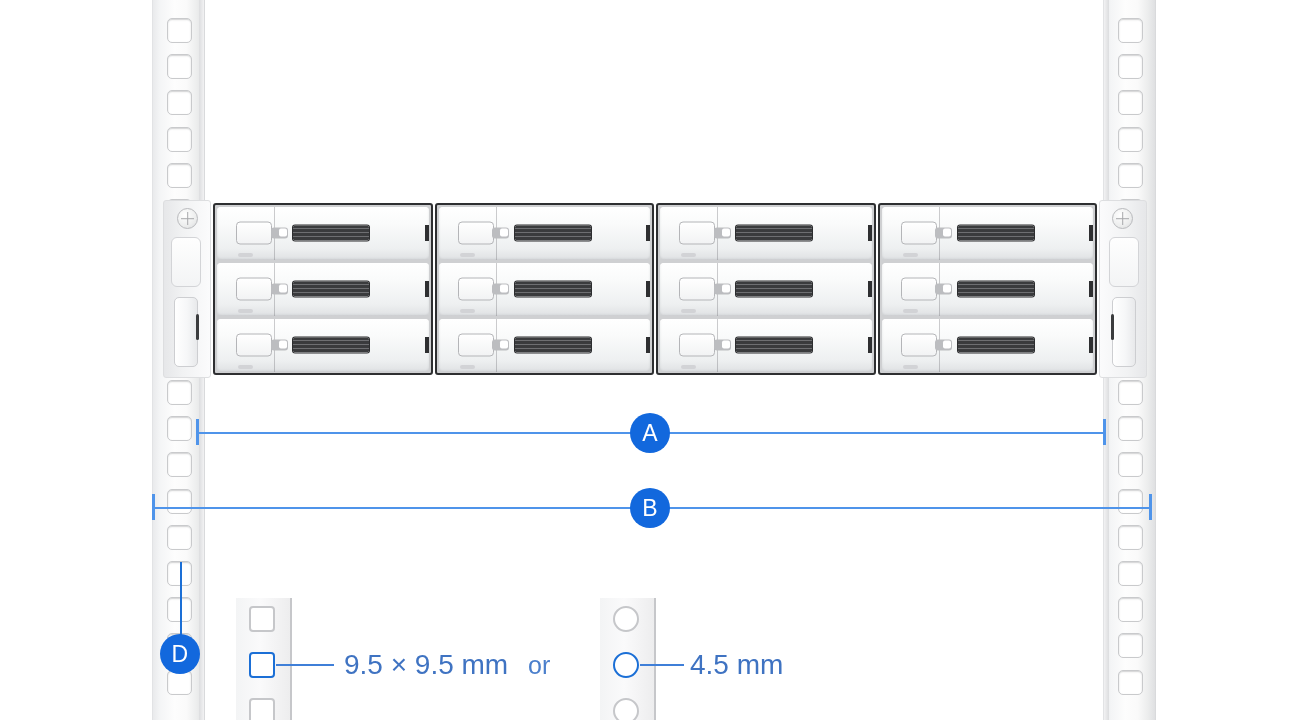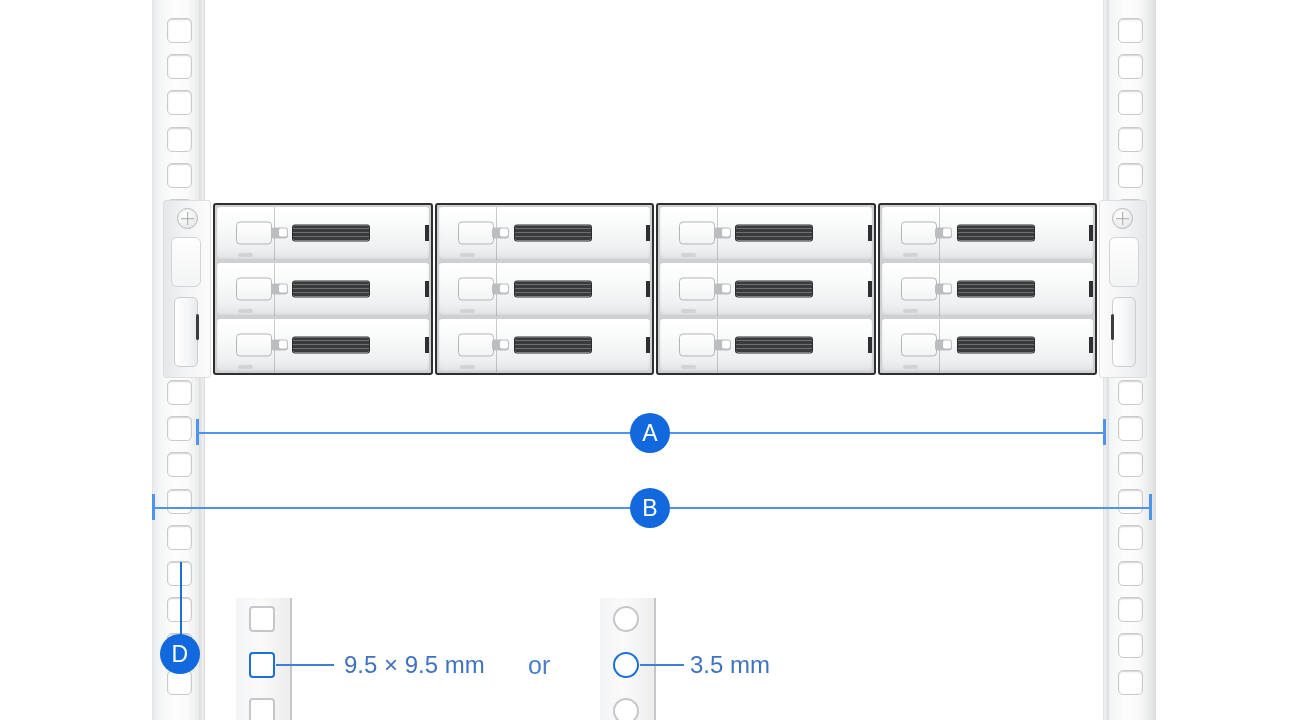--- a/index.html
+++ b/index.html
@@ -299,21 +299,21 @@
   .lh.hl { border-color: #1b6fd6; border-width: 2.6px; }
 
   .legend-leader {
     position: absolute;
     height: 2.6px;
     background: #3f7fd8;
   }
   .legend-text {
     position: absolute;
     color: #3f73c2;
-    font-size: 24px;
+    font-size: 28px;
     font-family: "Liberation Sans", sans-serif;
     white-space: nowrap;
     transform: translateY(-50%);
   }
   .legend-or {
     position: absolute;
     color: #4b7fcc;
     font-size: 25px;
     font-family: "Liberation Sans", sans-serif;
     transform: translateY(-50%);
@@ -513,15 +513,15 @@
   <div class="legend-text" id="legend-text-sq" style="left: 344px; top: 665px;">9.5 × 9.5 mm</div>
 
   <div class="legend-or" id="legend-or" style="left: 528px; top: 665px;">or</div>
 
   <div class="legend-rail" id="legend-rail-rd" style="left: 600px; top: 598px; height: 152px;">
       <div class="lh rd" style="top: 8px;"></div>
       <div class="lh rd hl" style="top: 54px;"></div>
       <div class="lh rd" style="top: 100px;"></div>
     </div>
   <div class="legend-leader" id="legend-leader-rd" style="left: 640px; width: 44px; top: 663.7px;"></div>
-  <div class="legend-text" id="legend-text-rd" style="left: 690px; top: 665px;">3.5 mm</div>
+  <div class="legend-text" id="legend-text-rd" style="left: 690px; top: 665px;">4.5 mm</div>
 
 </div>
 
 </body></html>

